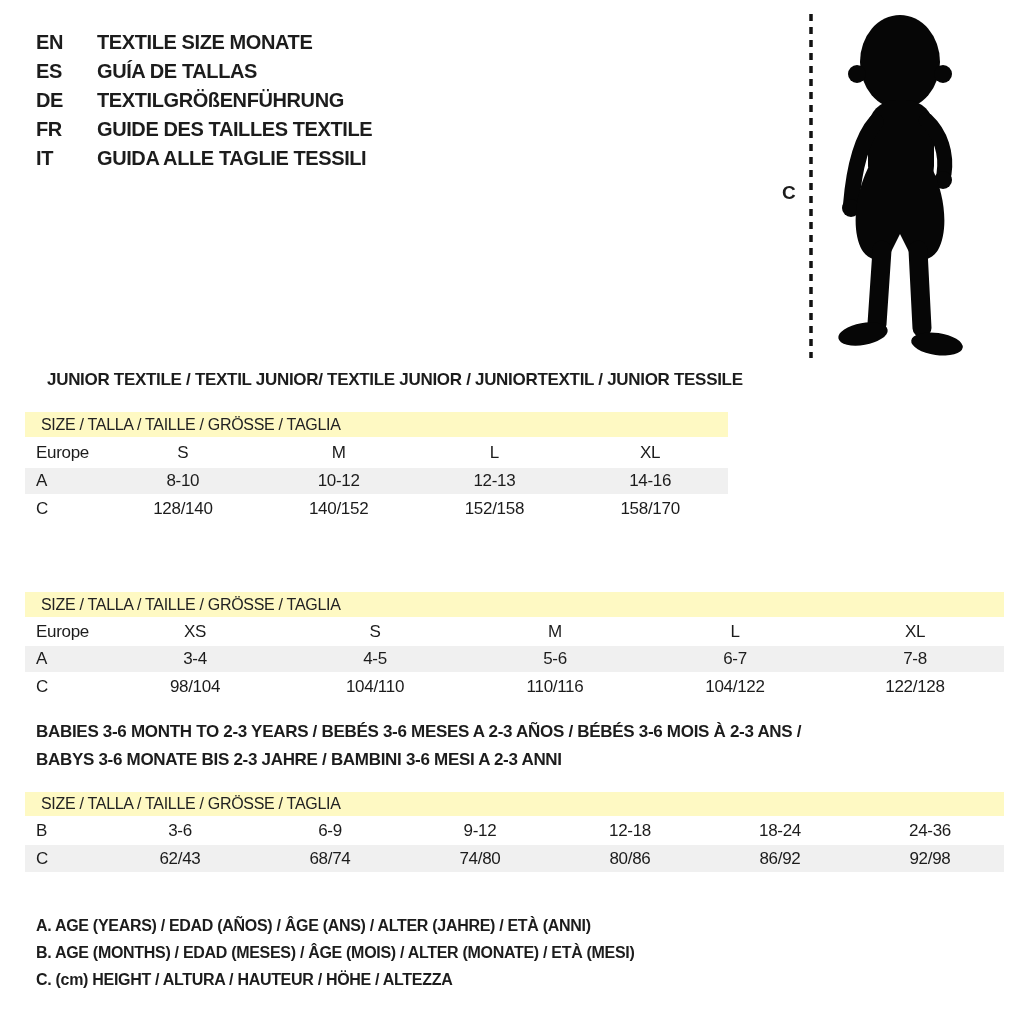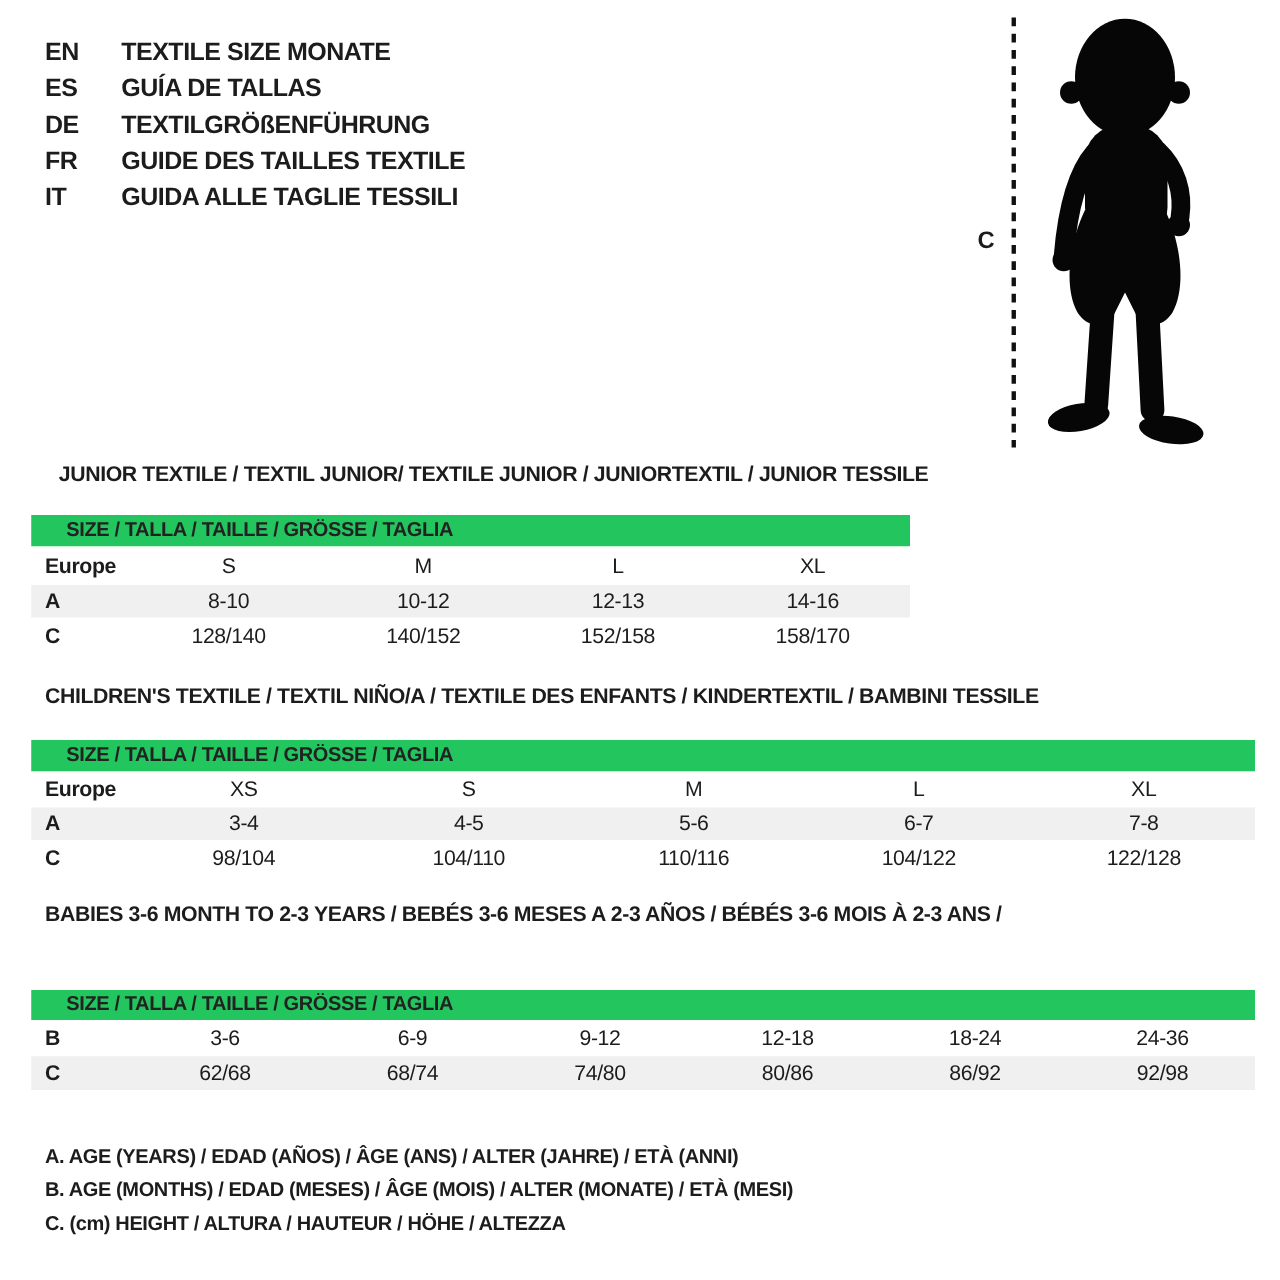--- a/index.html
+++ b/index.html
@@ -14,24 +14,24 @@
   #figure{position:absolute;left:778px;top:0px;width:246px;height:370px;}
   #figure svg{position:absolute;left:0;top:0;}
   #figure-label{position:absolute;left:4px;top:182px;font-weight:bold;font-size:19px;}
 
   
   .section-title{position:absolute;left:36px;font-weight:bold;font-size:17px;letter-spacing:-0.3px;white-space:nowrap;}
   #babies-title{line-height:28px;}
 
   
   .size-table{position:absolute;left:25px;}
-  .bar{background:#22c55e;display:flex;align-items:center;padding-left:28px;
-       font-weight:bold;font-size:16px;letter-spacing:-0.3px;color:#222;}
+  .bar{background:#fef9c3;display:flex;align-items:center;padding-left:16px;
+       font-weight:normal;font-size:16px;letter-spacing:-0.3px;color:#222;}
   .trow{display:flex;align-items:center;font-size:17px;letter-spacing:-0.3px;}
-  .trow .lbl{width:80px;padding-left:11px;box-sizing:border-box;font-weight:bold;}
+  .trow .lbl{width:80px;padding-left:11px;box-sizing:border-box;}
   .trow .val{flex:1;text-align:center;}
   .shaded{background:#f0f0f0;}
 
   
   #legend{position:absolute;left:36px;top:912px;}
   .legend-line{height:27px;display:flex;align-items:center;font-weight:bold;font-size:16px;letter-spacing:-0.3px;white-space:nowrap;}
 </style>
 </head>
 <body>
 
@@ -103,21 +103,20 @@
     </div>
     <div class="trow" style="height:29px;">
       <span class="lbl">C</span>
       <span class="val">128/140</span>
       <span class="val">140/152</span>
       <span class="val">152/158</span>
       <span class="val">158/170</span>
     </div>
   </div>
 
-  <div class="section-title" style="top:547px;">CHILDREN'S TEXTILE / TEXTIL NIÑO/A / TEXTILE DES ENFANTS / KINDERTEXTIL / BAMBINI TESSILE</div>
   <div class="size-table" style="top:592px;width:980px;">
     <div class="bar" style="height:25px;">SIZE / TALLA / TAILLE / GRÖSSE / TAGLIA</div>
     <div class="trow" style="height:29px;">
       <span class="lbl">Europe</span>
       <span class="val">XS</span>
       <span class="val">S</span>
       <span class="val">M</span>
       <span class="val">L</span>
       <span class="val">XL</span>
     </div>
@@ -134,35 +133,36 @@
       <span class="val">98/104</span>
       <span class="val">104/110</span>
       <span class="val">110/116</span>
       <span class="val">104/122</span>
       <span class="val">122/128</span>
     </div>
   </div>
 
   <div class="section-title" id="babies-title" style="top:718px;">
     <div>BABIES 3-6 MONTH TO 2-3 YEARS / BEBÉS 3-6 MESES A 2-3 AÑOS / BÉBÉS 3-6 MOIS À 2-3 ANS /</div>
+    <div>BABYS 3-6 MONATE BIS 2-3 JAHRE / BAMBINI 3-6 MESI A 2-3 ANNI</div>
   </div>
   <div class="size-table" style="top:792px;width:980px;">
     <div class="bar" style="height:24px;">SIZE / TALLA / TAILLE / GRÖSSE / TAGLIA</div>
     <div class="trow" style="height:29px;">
       <span class="lbl">B</span>
       <span class="val">3-6</span>
       <span class="val">6-9</span>
       <span class="val">9-12</span>
       <span class="val">12-18</span>
       <span class="val">18-24</span>
       <span class="val">24-36</span>
     </div>
     <div class="trow shaded" style="height:27px;">
       <span class="lbl">C</span>
-      <span class="val">62/68</span>
+      <span class="val">62/43</span>
       <span class="val">68/74</span>
       <span class="val">74/80</span>
       <span class="val">80/86</span>
       <span class="val">86/92</span>
       <span class="val">92/98</span>
     </div>
   </div>
 
   <div id="legend">
     <div class="legend-line">A. AGE (YEARS) / EDAD (AÑOS) / ÂGE (ANS) / ALTER (JAHRE) / ETÀ (ANNI)</div>

